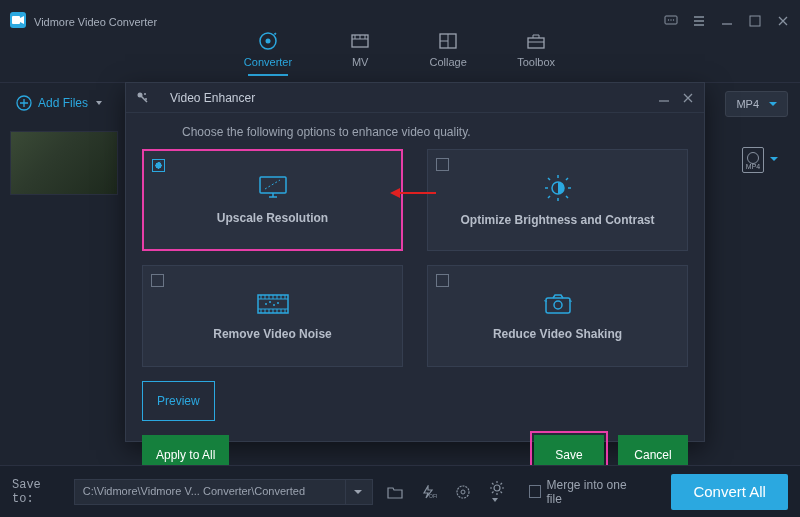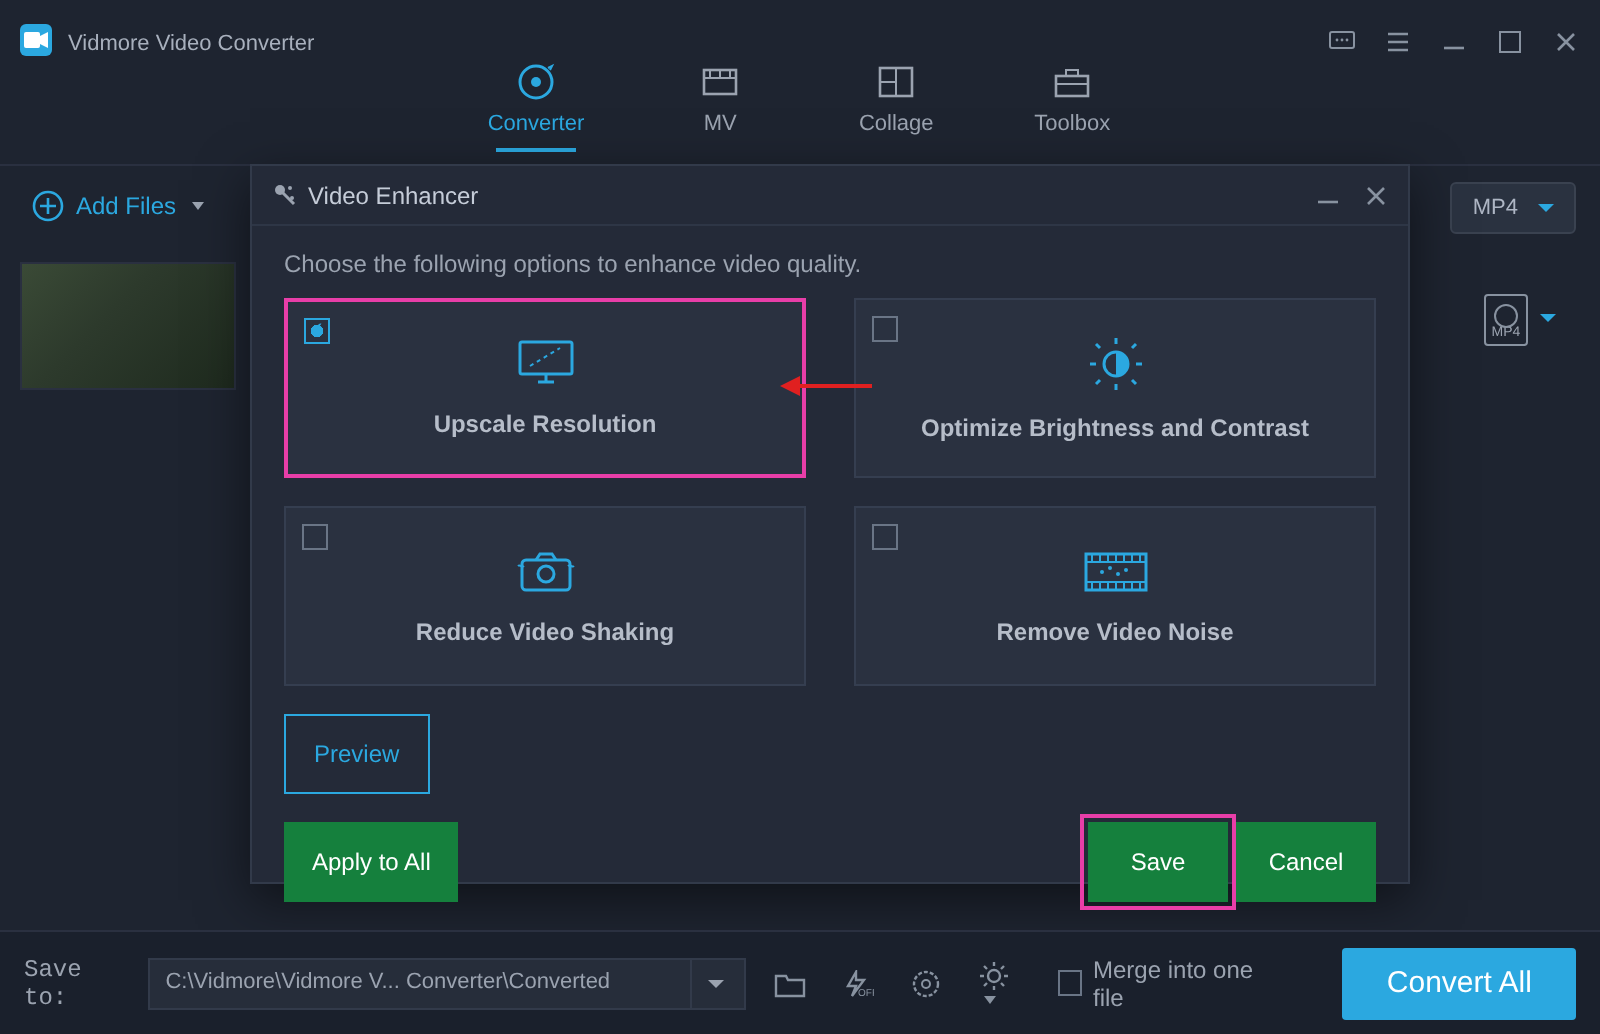--- a/index.html
+++ b/index.html
@@ -31,42 +31,42 @@
   .format-chip { position: absolute; top: 8px; right: 12px; background: #2a3240; border:1px solid #3a4250; color:#aeb6c4; font-size:11px; padding: 6px 28px 6px 10px; border-radius: 3px; cursor:pointer; }
   .format-chip::after { content:""; position:absolute; right:10px; top:50%; border:4px solid transparent; border-top-color:#2ba8e0; transform:translateY(-25%); }
   .format-icon-box { position:absolute; top: 64px; right: 22px; display:flex; align-items:center; gap:6px; cursor:pointer; }
   .format-icon { width:22px; height:26px; border:1px solid #8892a0; border-radius:2px; display:flex; flex-direction:column; align-items:center; justify-content:flex-end; font-size:7px; color:#9ba3b0; padding-bottom:2px; position:relative; }
   .format-icon::before { content:""; position:absolute; top:4px; width:10px; height:10px; border:1px solid #8892a0; border-radius:50%; }
   .format-caret { width:0; height:0; border:4px solid transparent; border-top-color:#2ba8e0; margin-top:2px;}
 
   
   .modal { position: absolute; left: 125px; top: 82px; width: 580px; height: 360px; background: #242a38; border: 1px solid #323a4a; box-shadow: 0 8px 24px rgba(0,0,0,.5); }
   .modal-header { display:flex; align-items:center; padding: 6px 10px; height: 30px; border-bottom:1px solid #2e3646; }
-  .modal-title { font-size: 12px; color:#c5ccd8; flex:1; margin-left:4px; }
+  .modal-title { font-size: 12px; color:#c5ccd8; flex:1; margin-left:20px; }
   .modal-hdr-icons { display:flex; gap:12px; color:#8892a0; }
   .modal-hdr-icons span { cursor:pointer; }
 
-  .modal-instruction { padding: 12px 16px 10px; font-size: 12px; color:#9ba3b0; }
+  .modal-instruction { padding: 12px 16px 10px; font-size: 12px; color:#9ba3b0;margin-left:40px; }
 
   .grid { display:grid; grid-template-columns: 1fr 1fr; gap: 14px 24px; padding: 0 16px; }
-  .card { position:relative; background: #2a3140; border:1px solid #353e50; height: 90px; display:flex; flex-direction:column; align-items:center; justify-content:center; gap:10px; cursor:pointer; }
+  .card { position:relative; background: #2a3140; border:1px solid #353e50; height: 102px; display:flex; flex-direction:column; align-items:center; justify-content:center; gap:10px; cursor:pointer; }
   .card.selected { border: 2px solid #e83ea8; }
   .card .chk { position:absolute; top:8px; left:8px; width:13px; height:13px; border:1px solid #6a7586; }
   .card.selected .chk { border-color:#2ba8e0; background: radial-gradient(circle at center, #2ba8e0 40%, transparent 41%); }
   .card.selected .chk::after { content:"✓"; color:#2ba8e0; font-size:10px; position:absolute; top:-1px; left:1px; }
   .card-label { font-size: 12px; color:#b6bdc9; font-weight:600; }
   .card-icon { color:#2ba8e0; }
 
   .modal-actions { display:flex; padding: 14px 16px 10px; gap:12px; }
   .btn { font-size:12px; height:40px; padding: 0 14px; display:inline-flex; align-items:center; justify-content:center; cursor:pointer; border:none; }
   .btn-outline { background:transparent; color:#2ba8e0; border:1px solid #2ba8e0; }
   .btn-primary { background:#15803d; color:#fff; }
   .actions-row2 { display:flex; padding: 0 16px 14px; align-items:center; }
   .actions-row2 .spacer { flex:1; }
-  .save-wrap { border:2px solid #e83ea8; padding:2px; }
+  .save-wrap { border:2px solid #e83ea8; padding:2px; margin-right:10px; }
 
   
   .bottombar { position:absolute; bottom:0; left:0; right:0; height:52px; background:#1a202c; border-top:1px solid #2a3040; display:flex; align-items:center; padding: 0 12px; gap:10px; }
   .saveto-label { font-size:12px; color:#9ba3b0;font-family:Liberation Mono, monospace; }
   .saveto-path { background:#262d3a; border:1px solid #323a4a; color:#9ba3b0; font-size:11px; padding: 5px 28px 5px 8px; width: 272px; position:relative; cursor:pointer; white-space:nowrap; overflow:hidden; text-overflow:ellipsis;}
   .saveto-caret { width:28px; height:26px; background:#262d3a; border:1px solid #323a4a; border-left:none; display:flex; align-items:center; justify-content:center; cursor:pointer; margin-left:-1px;}
   .saveto-caret::after { content:""; border:4px solid transparent; border-top-color:#9ba3b0; margin-top:4px;}
   .bb-icon { color:#8892a0; cursor:pointer; padding:4px; }
   .merge-chk { display:flex; align-items:center; gap:6px; font-size:12px; color:#9ba3b0; cursor:pointer; }
   .merge-chk .chkbox { width:13px; height:13px; border:1px solid #6a7586; }
@@ -234,52 +234,52 @@
           <svg width="30" height="30" viewBox="0 0 30 30">
             <circle cx="15" cy="15" r="6" fill="none" stroke="#2ba8e0" stroke-width="1.5"></circle>
             <path d="M15 15a6 6 0 0 1 0-12v12" fill="#2ba8e0" opacity="0"></path>
             <path d="M15 9a6 6 0 0 1 0 12z" fill="#2ba8e0"></path>
             <g stroke="#2ba8e0" stroke-width="1.5">
               <path d="M15 2v3M15 25v3M2 15h3M25 15h3M5 5l2 2M23 23l2 2M25 5l-2 2M5 25l2-2"></path>
             </g>
           </svg>
         </div>
       <div class="card-label">Optimize Brightness and Contrast</div>
-    </div>
-    <div class="card">
-      <div class="chk"></div>
-      <div class="card-icon">
-          <svg width="30" height="26" viewBox="0 0 30 26">
-            <rect x="3" y="7" width="24" height="15" rx="2" fill="none" stroke="#2ba8e0" stroke-width="1.5"></rect>
-            <path d="M10 7l2-3h6l2 3" fill="none" stroke="#2ba8e0" stroke-width="1.5"></path>
-            <circle cx="15" cy="14" r="4" fill="none" stroke="#2ba8e0" stroke-width="1.5"></circle>
-            <path d="M1 10c1-1 2 1 3 0M26 10c1-1 2 1 3 0" stroke="#2ba8e0" fill="none"></path>
-          </svg>
-        </div>
-      <div class="card-label">Reduce Video Shaking</div>
     </div>
     <div class="card">
       <div class="chk"></div>
       <div class="card-icon">
           <svg width="34" height="26" viewBox="0 0 34 26">
             <rect x="2" y="4" width="30" height="18" fill="none" stroke="#2ba8e0" stroke-width="1.5"></rect>
             <path d="M2 8h30M2 18h30" stroke="#2ba8e0"></path>
             <g fill="#2ba8e0">
               <circle cx="10" cy="13" r="1"></circle>
               <circle cx="14" cy="11" r="1"></circle>
               <circle cx="18" cy="14" r="1"></circle>
               <circle cx="22" cy="12" r="1"></circle>
             </g>
             <g stroke="#2ba8e0">
               <path d="M5 4v4M9 4v4M13 4v4M17 4v4M21 4v4M25 4v4M29 4v4M5 18v4M9 18v4M13 18v4M17 18v4M21 18v4M25 18v4M29 18v4"></path>
             </g>
           </svg>
         </div>
       <div class="card-label">Remove Video Noise</div>
     </div>
+    <div class="card">
+      <div class="chk"></div>
+      <div class="card-icon">
+          <svg width="30" height="26" viewBox="0 0 30 26">
+            <rect x="3" y="7" width="24" height="15" rx="2" fill="none" stroke="#2ba8e0" stroke-width="1.5"></rect>
+            <path d="M10 7l2-3h6l2 3" fill="none" stroke="#2ba8e0" stroke-width="1.5"></path>
+            <circle cx="15" cy="14" r="4" fill="none" stroke="#2ba8e0" stroke-width="1.5"></circle>
+            <path d="M1 10c1-1 2 1 3 0M26 10c1-1 2 1 3 0" stroke="#2ba8e0" fill="none"></path>
+          </svg>
+        </div>
+      <div class="card-label">Reduce Video Shaking</div>
+    </div>
   </div>
   <div class="modal-actions">
     <button class="btn btn-outline">Preview</button>
   </div>
   <div class="actions-row2">
     <button class="btn btn-primary">Apply to All</button>
     <div class="spacer"></div>
     <div class="save-wrap">
       <button class="btn btn-primary" style="width:70px">Save</button>
     </div>

